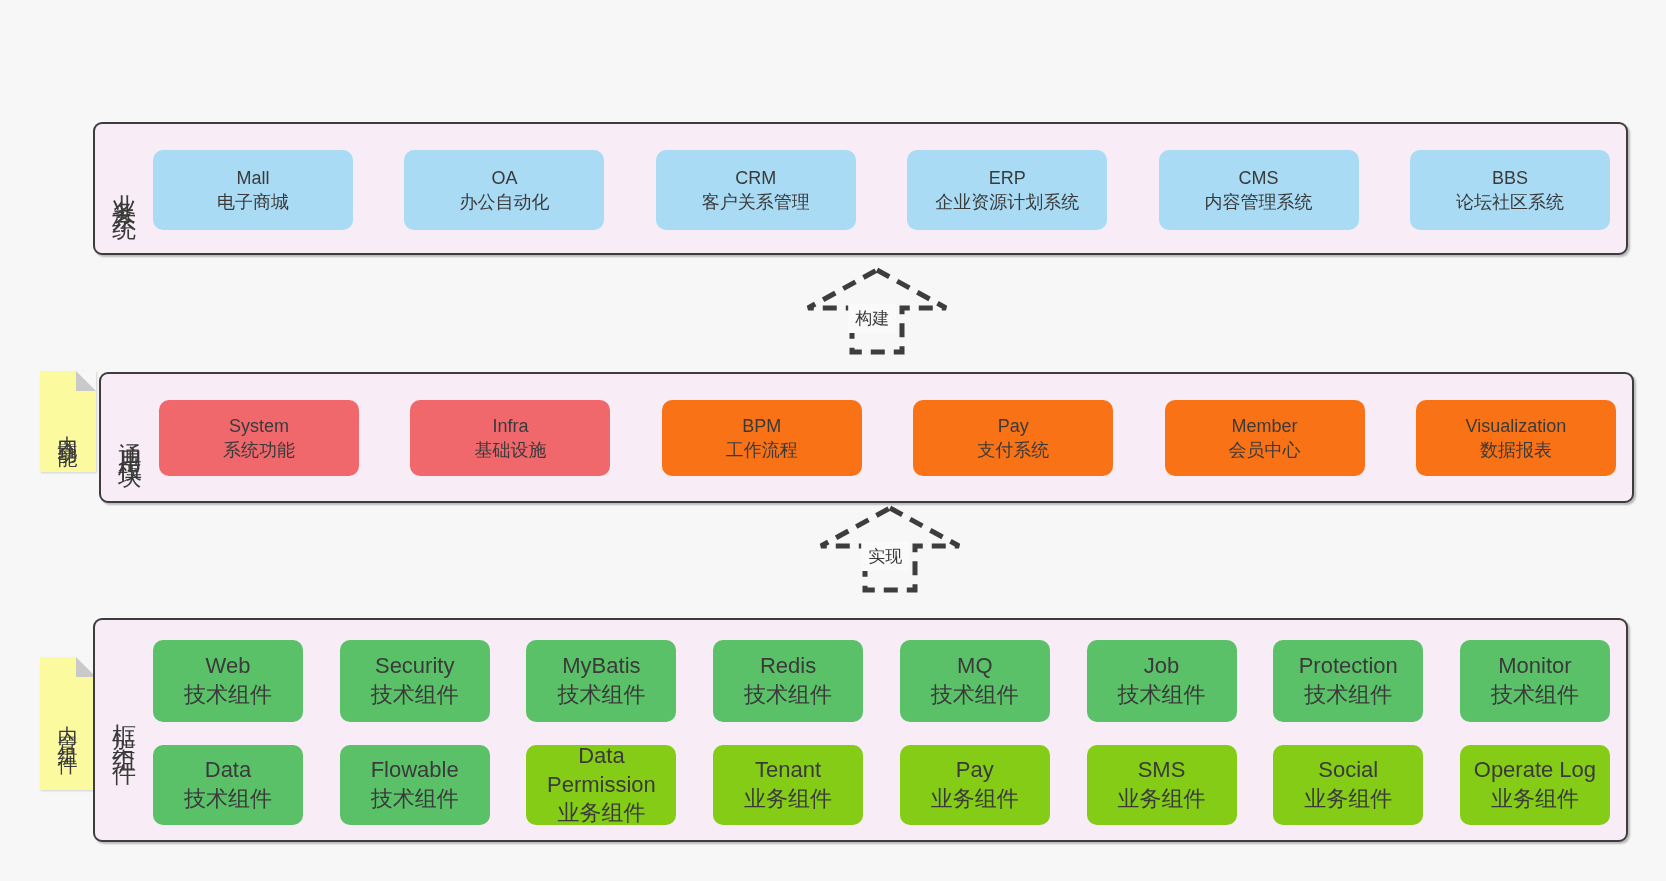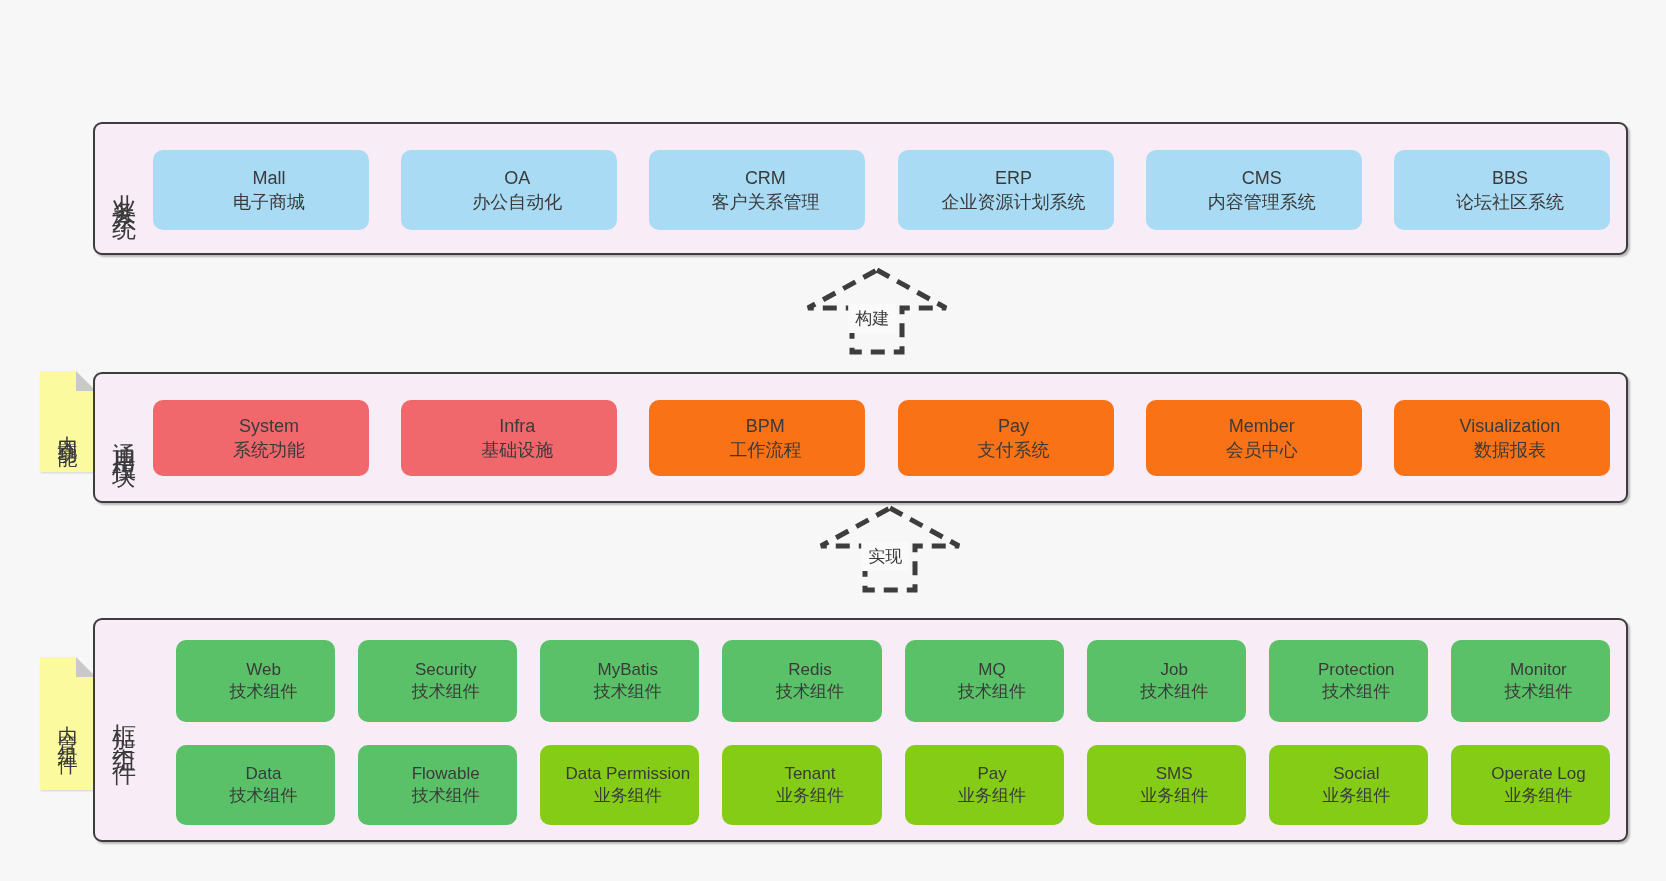--- a/index.html
+++ b/index.html
@@ -9,45 +9,45 @@
     font-family:"Liberation Sans","DejaVu Sans",sans-serif;
     color:#3a3a3a;
   }
   .layer{
     position:absolute;left:93px;width:1535px;box-sizing:border-box;
     background:#f8edf6;border:2px solid #3d3d3d;border-radius:9px;
     box-shadow:2px 2px 2px rgba(0,0,0,0.25);
     z-index:2;
   }
   .layer-1{top:122px;height:133px;}
-  .layer-2{top:372px;height:131px;}
+  .layer-2{top:372px;height:131px;margin-left:6px;}
   .layer-3{top:618px;height:224px;}
   .layer-label{
     position:absolute;left:12px;top:0;bottom:0;width:34px;
     display:flex;align-items:center;justify-content:center;
     writing-mode:vertical-rl;text-orientation:upright;
     font-size:24px;line-height:1;letter-spacing:7px;color:#3a3a3a;
   }
   .layer-3 .layer-label{letter-spacing:13px;}
   .box-row{
     position:absolute;left:58px;right:16px;
     display:flex;justify-content:space-between;
   }
   .layer-1 .box-row{top:26px;}
   .layer-2 .box-row{top:26px;}
   .layer-3 .row-a{top:20px;}
   .layer-3 .row-b{top:125px;}
   .dbox{
     border-radius:10px;
     display:flex;flex-direction:column;justify-content:center;
-    text-align:center;font-size:18px;line-height:1.35;color:#3a3a3a;padding-left:16px;
+    text-align:center;font-size:18px;line-height:1.35;color:#3a3a3a;
   }
   .layer-1 .dbox{width:200px;height:80px;}
   .layer-2 .dbox{width:200px;height:76px;}
-  .layer-3 .dbox{width:150px;height:82px;font-size:17px;line-height:1.3;margin-left:23px;}
+  .layer-3 .dbox{width:150px;height:82px;font-size:22px;line-height:1.3;}
   .layer-3 .row-b .dbox{height:80px;}
   .v-blue{background:#a9dbf4;}
   .v-red{background:#f0686c;}
   .v-pink{background:#f97316;}
   .v-green{background:#5ac168;}
   .v-lightgreen{background:#84cc16;}
   .note{
     position:absolute;left:40px;width:56px;background:#fcfa9f;z-index:1;
     box-shadow:1px 1px 2px rgba(0,0,0,0.15);
     display:flex;align-items:center;justify-content:center;

